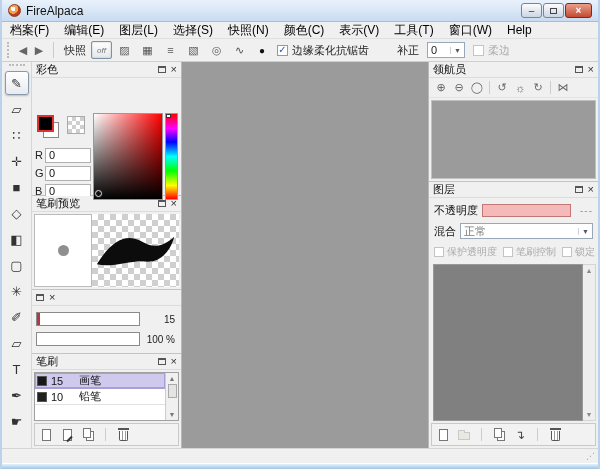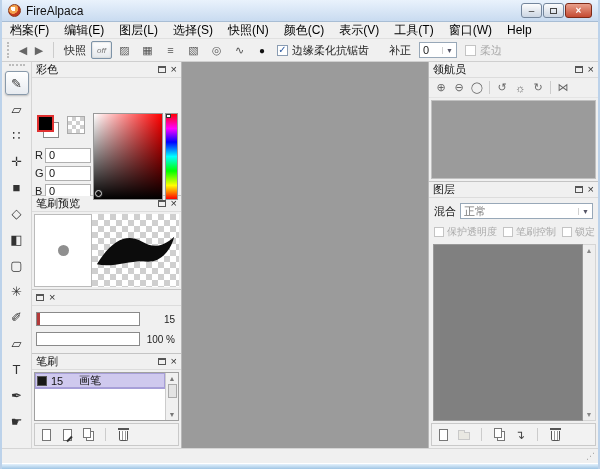--- a/index.html
+++ b/index.html
@@ -190,21 +190,21 @@
         <button class="stamp">≡</button>
         <button class="stamp">▧</button>
         <button class="stamp">◎</button>
         <button class="stamp">∿</button>
       </span>
     <span class="brush-dot">●</span>
     <span class="cbrow">
       <span class="cb">✓</span>
       <span class="cblabel">边缘柔化抗锯齿</span>
     </span>
-    <span class="tlabel" style="margin-left:16px;">补正</span>
+    <span class="tlabel" style="margin-left:24px;">补正</span>
     <span class="dd small">
       <span>0</span>
       <span class="arr">▼</span>
     </span>
     <span class="cbrow disabled">
       <span class="cb"></span>
       <span class="cblabel">柔边</span>
     </span>
   </div>
 
@@ -338,20 +338,25 @@
           <span class="pfloat"></span>
           <span class="pclose">×</span>
         </div>
         <div class="bl-wrap">
           <div class="bl-list">
               <div class="brush-row sel">
                 <span class="brush-sw" style="background: rgb(24, 24, 24);"></span>
                 <span class="brush-size">15</span>
                 <span class="brush-name">画笔</span>
               </div>
+              <div class="brush-row">
+                <span class="brush-sw" style="background: rgb(32, 32, 32);"></span>
+                <span class="brush-size">10</span>
+                <span class="brush-name">铅笔</span>
+              </div>
             </div>
           <div class="sbar">
             <span class="sup">▲</span>
             <span class="sthumb"></span>
             <span class="sdown">▼</span>
           </div>
         </div>
         <div class="btnstrip">
             <button class="mbtn">
               <span class="mi mi-page"></span>
@@ -406,20 +411,25 @@
             </button>
           </div>
         <div class="nav-preview"></div>
       </div>
 
       <div class="panel layers-panel">
         <div class="phead">
           <span class="ptitle">图层</span>
           <span class="pfloat"></span>
           <span class="pclose">×</span>
+        </div>
+        <div class="lrow">
+          <span class="llabel">不透明度</span>
+          <span class="opacity-bar"></span>
+          <span class="opacity-val">---</span>
         </div>
         <div class="lrow">
           <span class="llabel">混合</span>
           <span class="dd blend-dd">
             <span>正常</span>
             <span class="arr">▼</span>
           </span>
         </div>
         <div class="lchecks">
             <span class="cbrow disabled">

